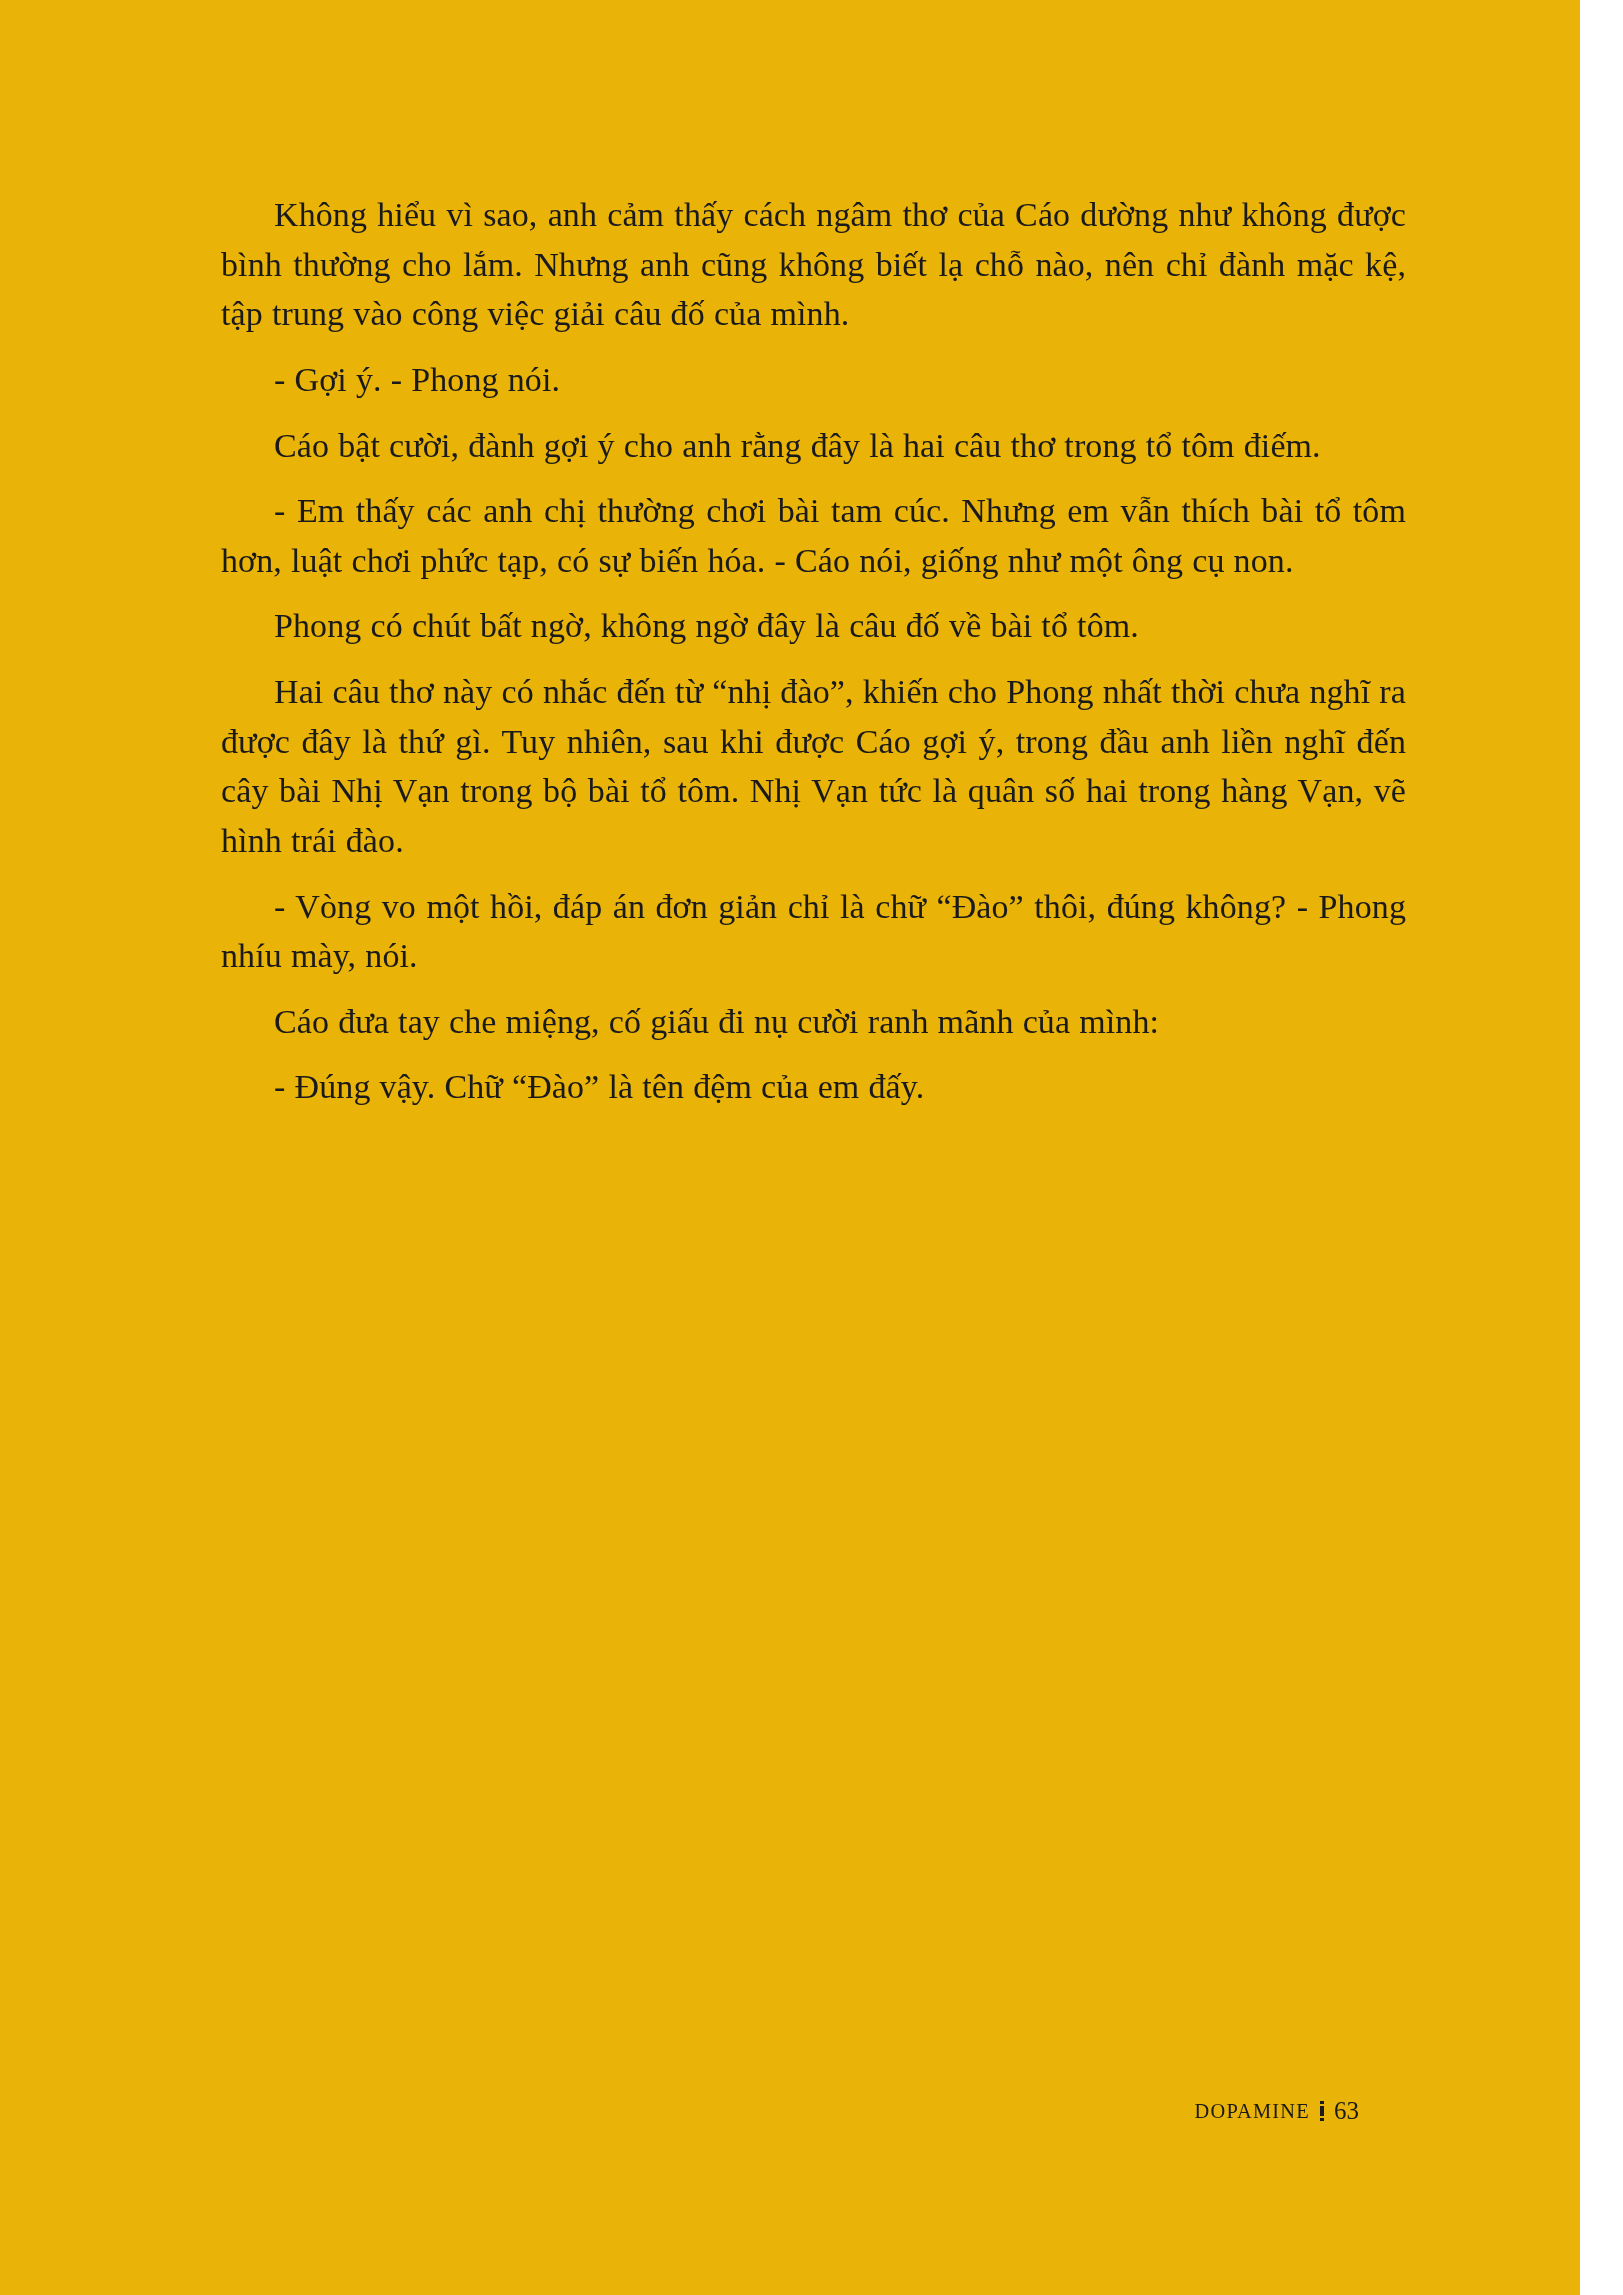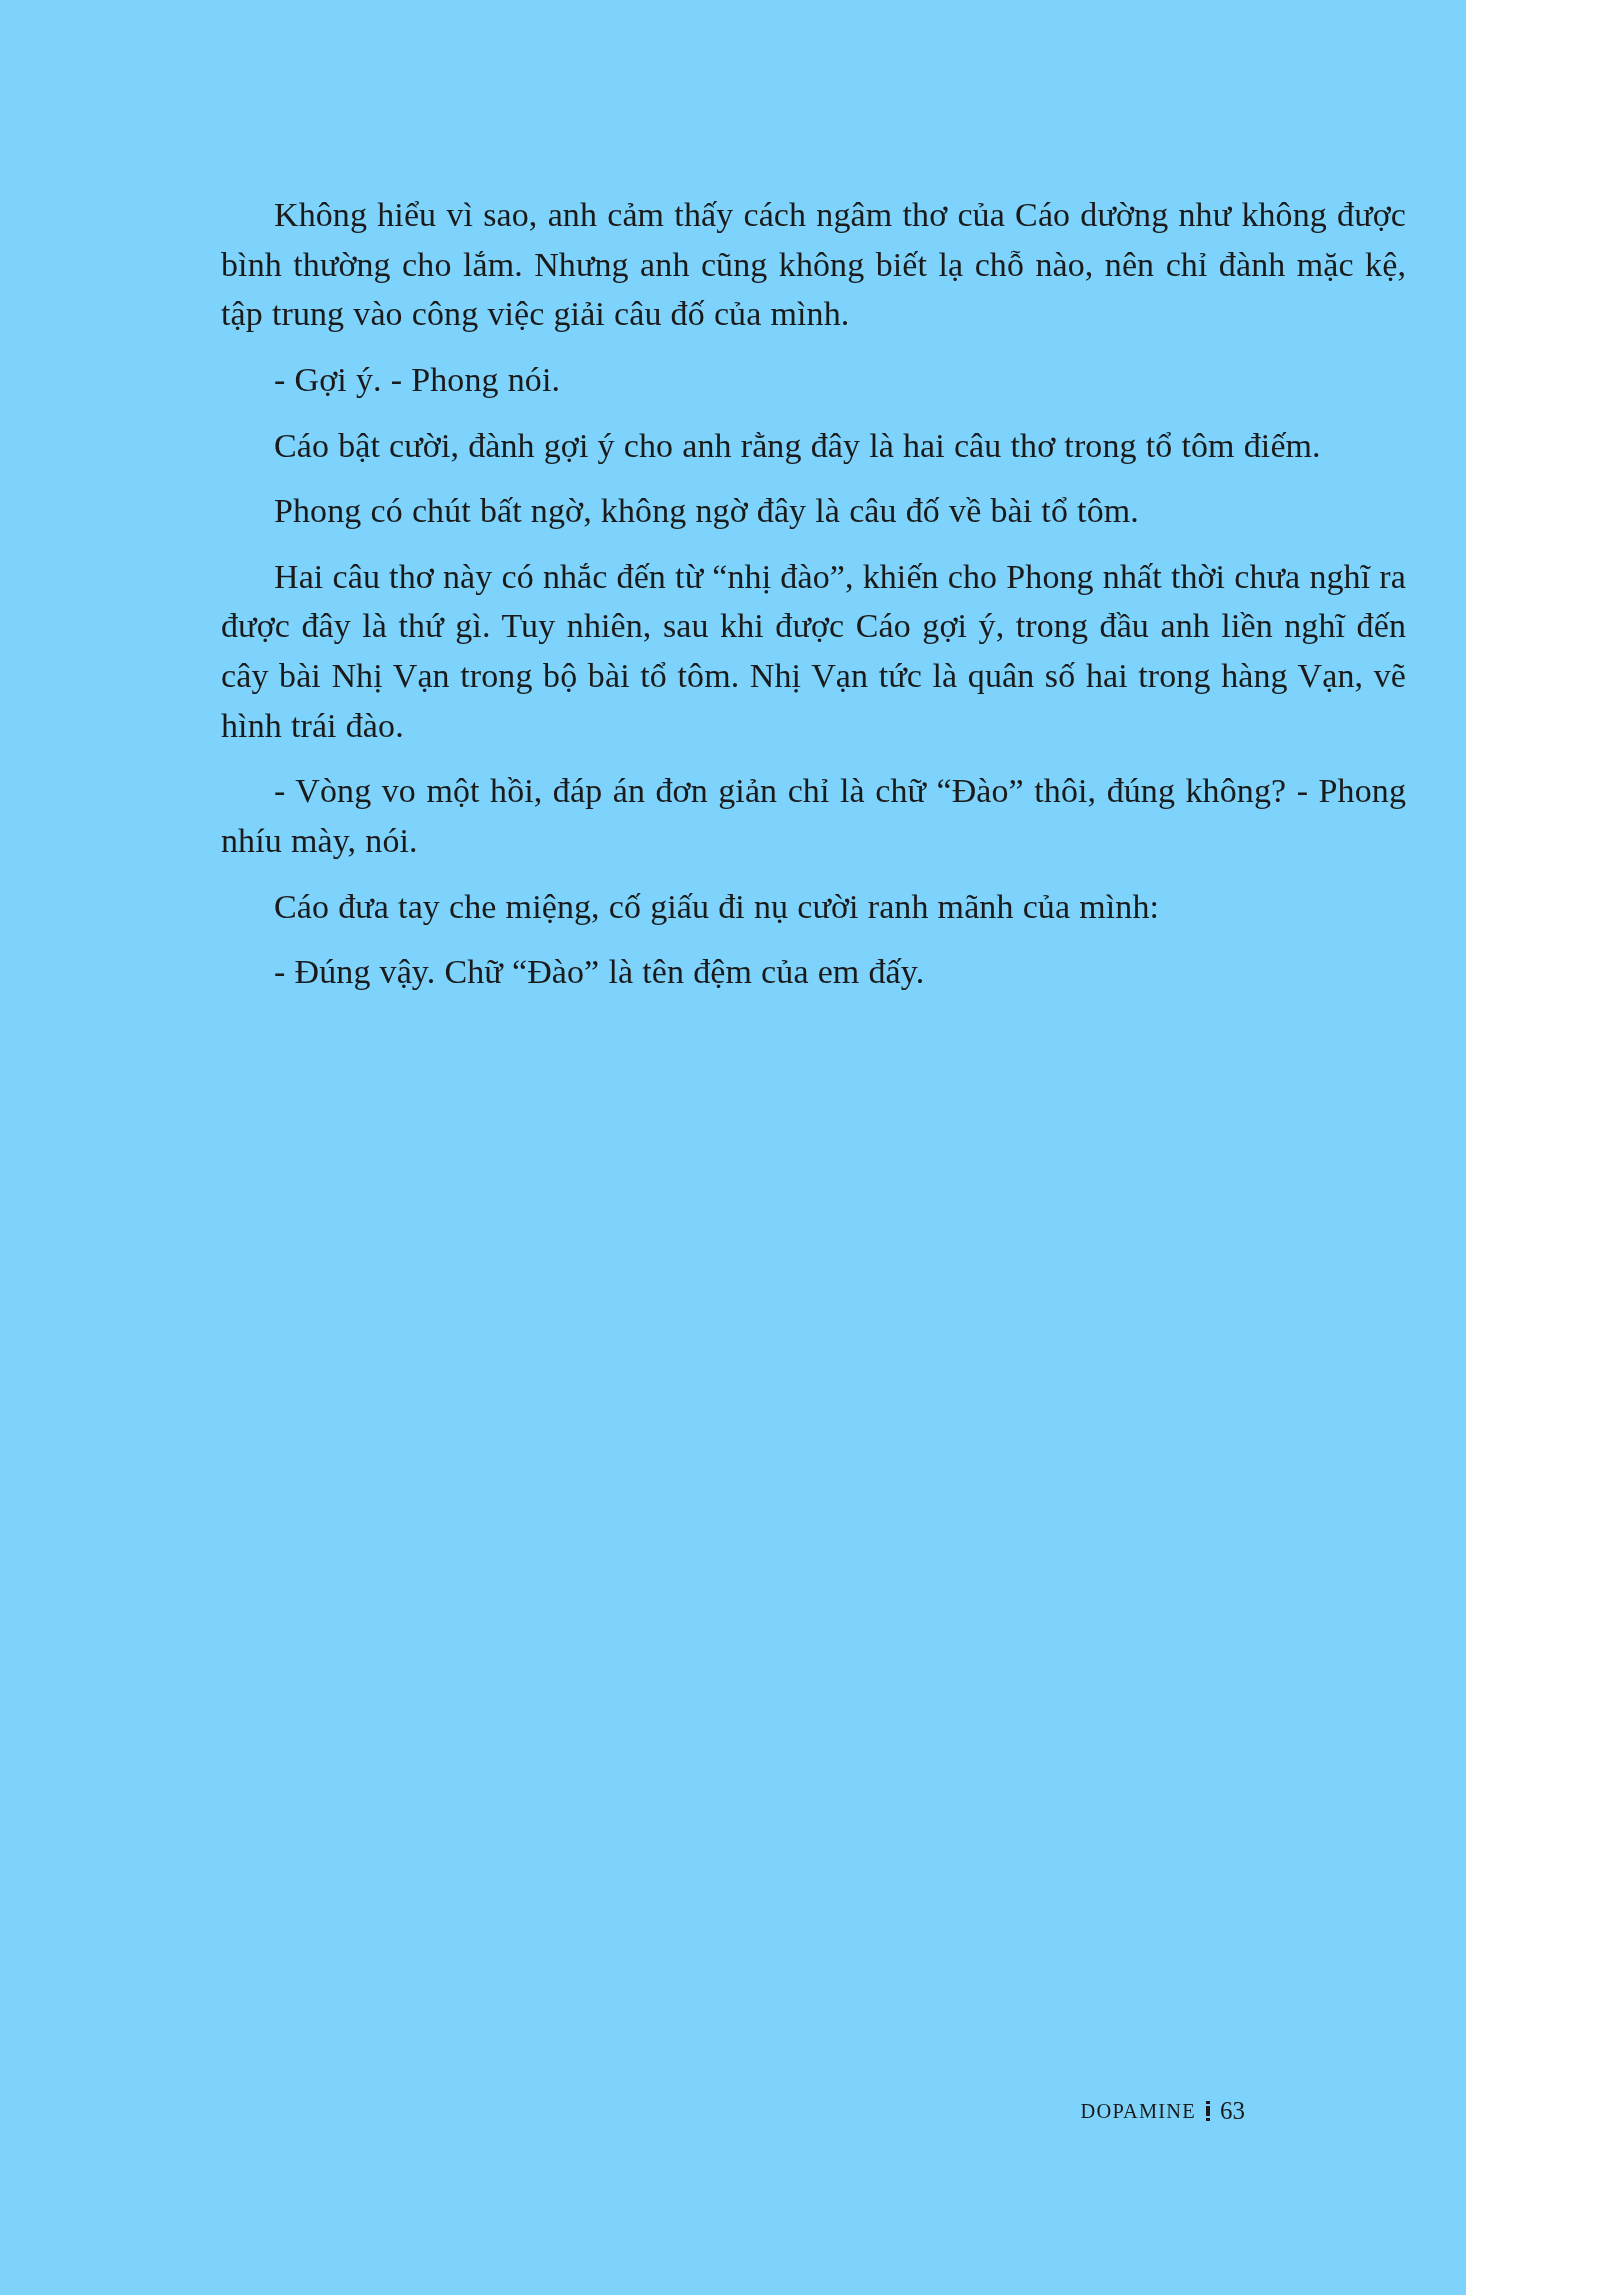--- a/index.html
+++ b/index.html
@@ -6,23 +6,23 @@
     margin: 0;
     padding: 0;
     background: #ffffff;
   }
   body {
     font-family: "Liberation Serif", serif;
     color: #1a1a1a;
   }
   .page {
     position: relative;
-    width: 1466px;
+    width: 1580px;
     height: 2295px;
-    background: #7dd3fc;
+    background: #eab308;
     box-sizing: border-box;
     overflow: hidden;
     padding-left: 34px;
   }
   .text-column {
     position: absolute;
     left: 221px;
     top: 190px;
     width: 1185px;
   }
@@ -78,20 +78,21 @@
 </style>
 </head>
 <body>
 
 <div class="page">
 
   <div class="text-column">
     <p class="para">Không hiểu vì sao, anh cảm thấy cách ngâm thơ của Cáo dường như không được bình thường cho lắm. Nhưng anh cũng không biết lạ chỗ nào, nên chỉ đành mặc kệ, tập trung vào công việc giải câu đố của mình.</p>
     <p class="para">- Gợi ý. - Phong nói.</p>
     <p class="para">Cáo bật cười, đành gợi ý cho anh rằng đây là hai câu thơ trong tổ tôm điếm.</p>
+    <p class="para">- Em thấy các anh chị thường chơi bài tam cúc. Nhưng em vẫn thích bài tổ tôm hơn, luật chơi phức tạp, có sự biến hóa. - Cáo nói, giống như một ông cụ non.</p>
     <p class="para">Phong có chút bất ngờ, không ngờ đây là câu đố về bài tổ tôm.</p>
     <p class="para">Hai câu thơ này có nhắc đến từ “nhị đào”, khiến cho Phong nhất thời chưa nghĩ ra được đây là thứ gì. Tuy nhiên, sau khi được Cáo gợi ý, trong đầu anh liền nghĩ đến cây bài Nhị Vạn trong bộ bài tổ tôm. Nhị Vạn tức là quân số hai trong hàng Vạn, vẽ hình trái đào.</p>
     <p class="para">- Vòng vo một hồi, đáp án đơn giản chỉ là chữ “Đào” thôi, đúng không? - Phong nhíu mày, nói.</p>
     <p class="para">Cáo đưa tay che miệng, cố giấu đi nụ cười ranh mãnh của mình:</p>
     <p class="para">- Đúng vậy. Chữ “Đào” là tên đệm của em đấy.</p>
   </div>
 
   <div class="footer">
     <span class="footer-book">DOPAMINE</span>
     <span class="footer-sep">

